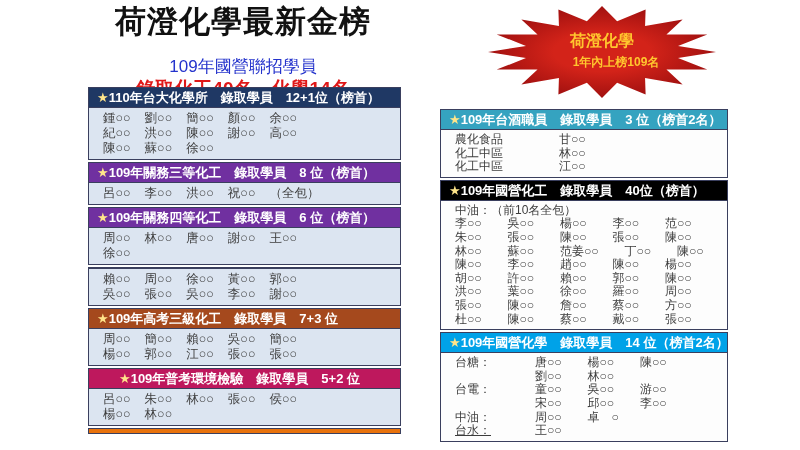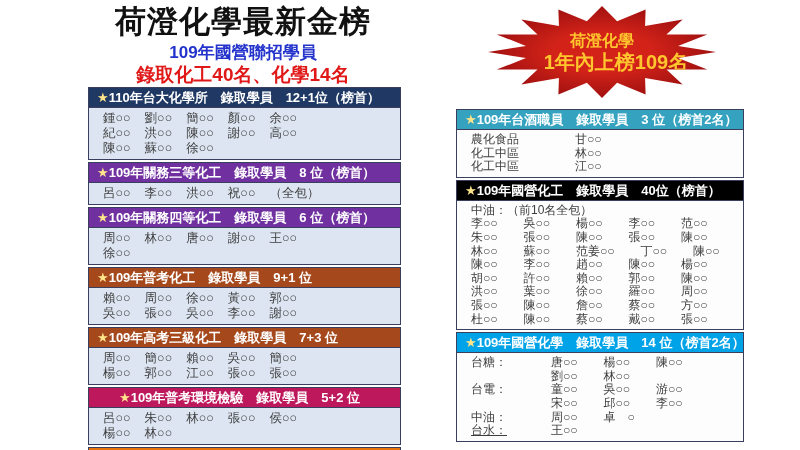--- a/index.html
+++ b/index.html
@@ -4,35 +4,35 @@
 <style>
   html,body{margin:0;padding:0;}
   body{
     width:800px;height:450px;position:relative;overflow:hidden;
     background:#ffffff;
     font-family:"Liberation Sans","DejaVu Sans",sans-serif;
   }
   
   .title-block{position:absolute;left:78px;top:4px;width:330px;text-align:center;}
   .main-title{font-size:31px;font-weight:bold;color:#111111;letter-spacing:1px;line-height:36px;}
-  .sub1{font-size:17px;font-weight:bold;color:#2433cc;line-height:21px;margin-top:2px;}
+  .sub1{font-size:17px;font-weight:normal;color:#2433cc;line-height:21px;margin-top:16px;}
   .sub2{font-size:19px;font-weight:bold;color:#e01818;line-height:23px;}
   
   .badge{
     position:absolute;left:488px;top:6px;width:228px;height:92px;
     background:radial-gradient(ellipse at center,#d32319 30%,#9c0f0f 75%);
     clip-path:polygon(100% 50%,83.35% 56.63%,96.19% 69.13%,78.27% 68.89%,85.36% 85.36%,68.89% 78.27%,69.13% 96.19%,56.63% 83.35%,50% 100%,43.37% 83.35%,30.87% 96.19%,31.11% 78.27%,14.64% 85.36%,21.73% 68.89%,3.81% 69.13%,16.65% 56.63%,0% 50%,16.65% 43.37%,3.81% 30.87%,21.73% 31.11%,14.64% 14.64%,31.11% 21.73%,30.87% 3.81%,43.37% 16.65%,50% 0%,56.63% 16.65%,69.13% 3.81%,68.89% 21.73%,85.36% 14.64%,78.27% 31.11%,96.19% 30.87%,83.35% 43.37%);
     display:flex;flex-direction:column;align-items:center;justify-content:center;
   }
   .badge-line1{font-size:16px;font-weight:bold;color:#ffc62e;line-height:20px;}
-  .badge-line2{font-size:20px;font-weight:bold;color:#ffc62e;line-height:22px;margin-left:28px;}
+  .badge-line2{font-size:12px;font-weight:bold;color:#ffc62e;line-height:22px;margin-left:28px;}
   
   .col{position:absolute;display:flex;flex-direction:column;gap:2px;}
   #left-col{left:88px;top:87px;width:313px;}
-  #right-col{left:456px;top:109px;width:288px;}
+  #right-col{left:440px;top:109px;width:288px;}
   .section{border:1px solid #3a3f5e;}
   .sec-header{padding:2px 8px;}
   .sec-title{display:block;font-size:13px;font-weight:bold;color:#ffffff;line-height:15px;white-space:nowrap;}
   .sec-title::first-letter{color:#ffe58a;}
   .sec-body{border-top:1px solid #3a3f5e;padding:3px 6px 3px 14px;}
   #left-col .sec-body{background:#dce5f1;}
   #right-col .sec-body{background:#fdfdfd;}
   .name-row{display:flex;gap:14px;line-height:15px;font-size:12.5px;color:#3d3d3d;white-space:nowrap;}
   #right-col .name-row{gap:26px;line-height:13.6px;font-size:12px;}
   .note-row{display:block;}
@@ -105,23 +105,20 @@
           <span class="name">唐○○</span>
           <span class="name">謝○○</span>
           <span class="name">王○○</span>
         </div>
         <div class="name-row">
           <span class="name">徐○○</span>
         </div>
       </div>
     </div>
     <div class="section">
-      <div class="sec-header" style="background: rgb(165, 73, 29);">
-        <span class="sec-title">★109年普考化工　錄取學員　9+1 位</span>
-      </div>
       <div class="sec-body">
         <div class="name-row">
           <span class="name">賴○○</span>
           <span class="name">周○○</span>
           <span class="name">徐○○</span>
           <span class="name">黃○○</span>
           <span class="name">郭○○</span>
         </div>
         <div class="name-row">
           <span class="name">吳○○</span>

